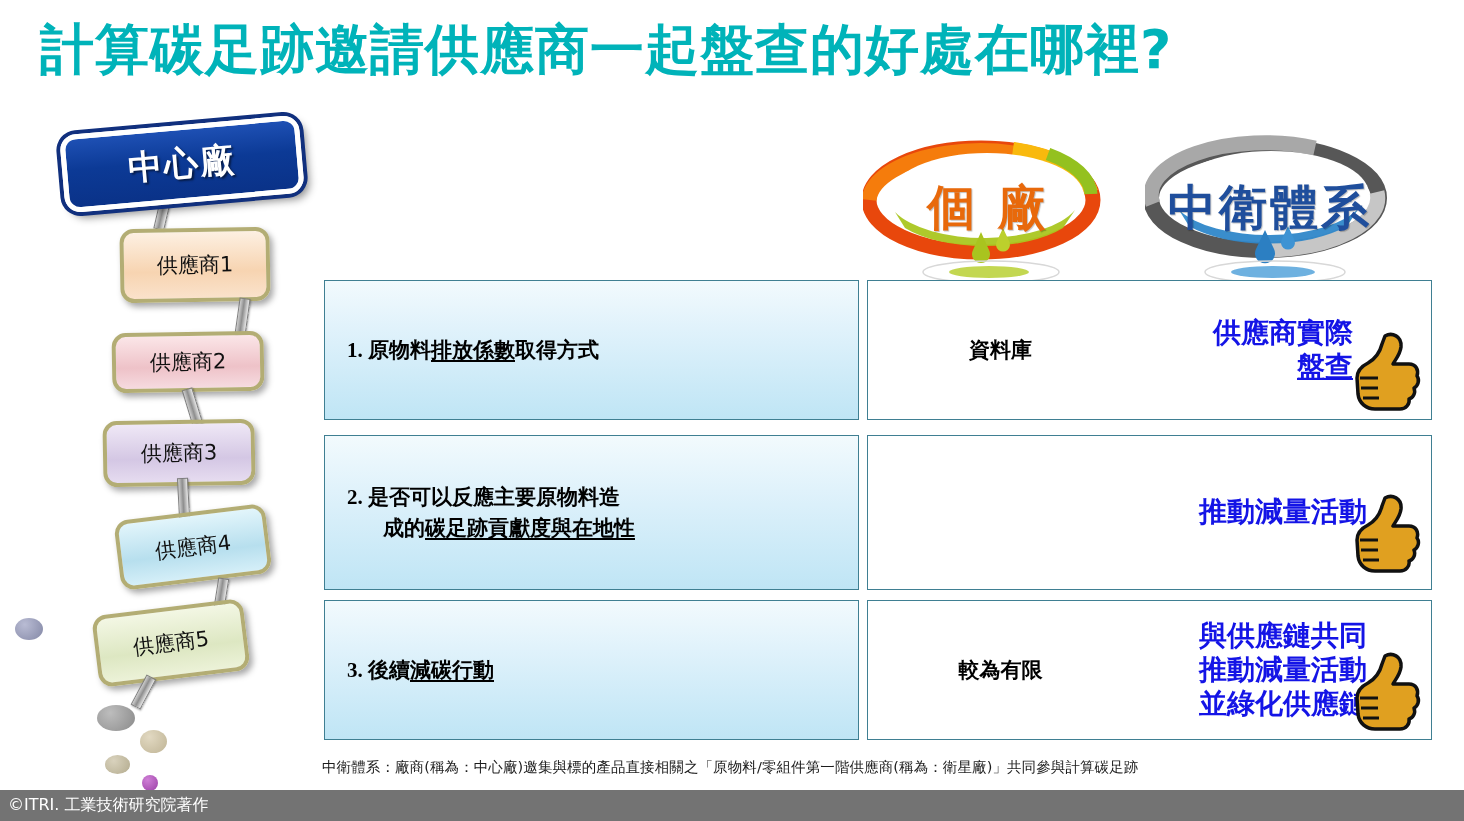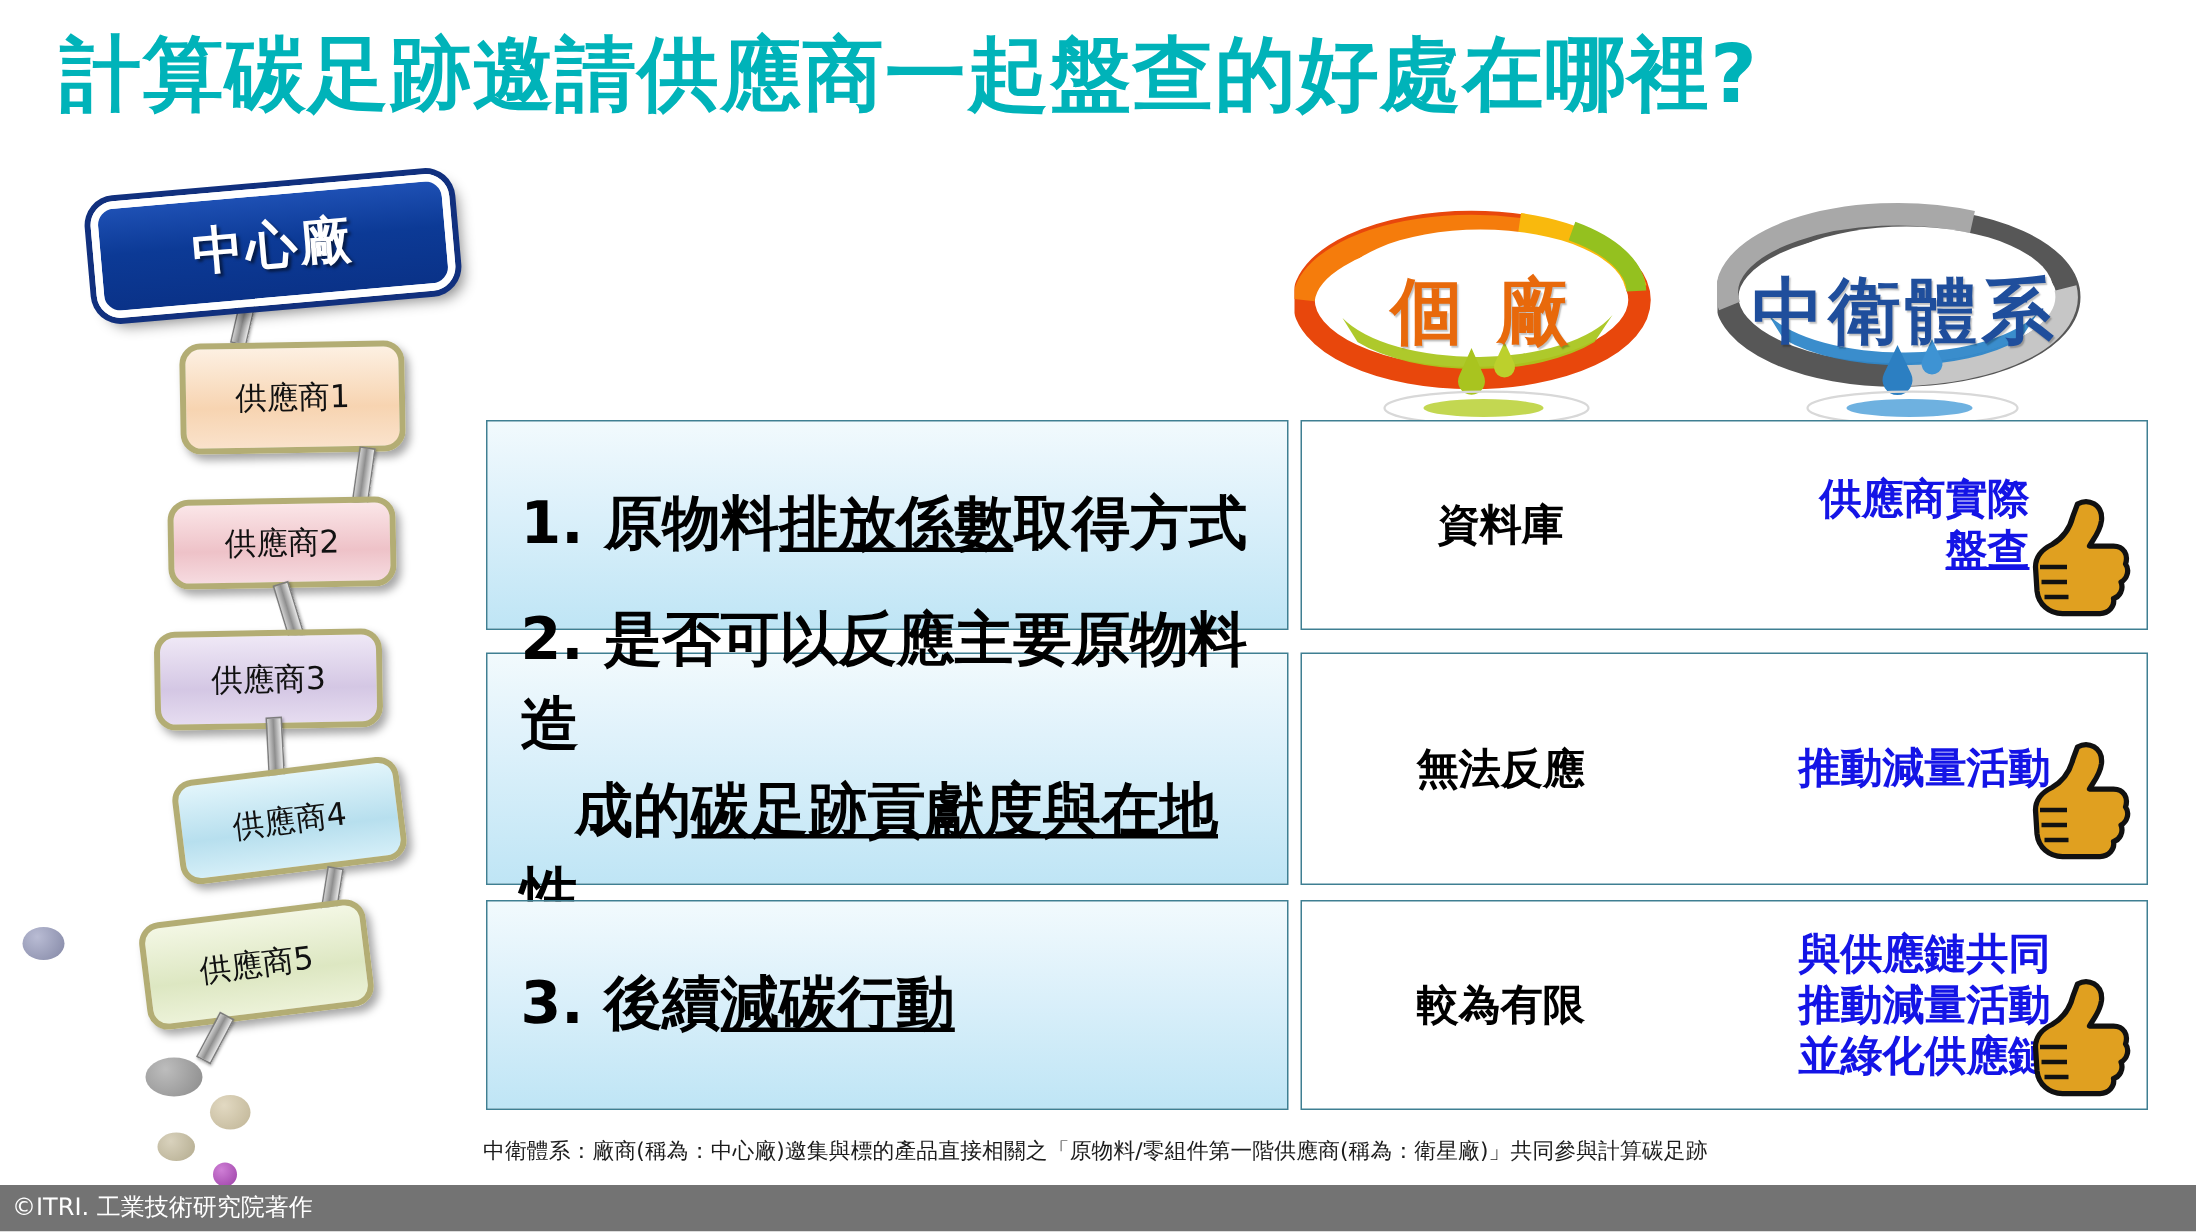--- a/index.html
+++ b/index.html
@@ -69,39 +69,39 @@
   #emblem-system  .label { color: #1f4e9c; text-shadow: 1px 1px 1px rgba(0,0,0,.25); }
 
   
   .left-card {
     position: absolute;
     background: linear-gradient(180deg,#f2fafd 0%, #e0f2fb 35%, #bfe5f5 100%);
     border: 1px solid #3f7f92;
     display: flex; align-items: center;
   }
   .left-card .text {
-    font-size: 39px; font-weight: bold; color: #000; line-height: 1.45;
-    padding-left: 22px; padding-right: 10px;
+    font-size: 21px; font-weight: bold; color: #000; line-height: 1.45;
+    padding-left: 22px; padding-right: 10px; font-family: Liberation Serif, serif;
   }
   .left-card .text .u { text-decoration: underline; text-underline-offset: 3px; }
   .indent { display:inline-block; padding-left: 36px; }
 
   .right-card {
     position: absolute;
     background: #ffffff;
     border: 1px solid #3f7f92;
   }
   .col-a, .col-b {
     position: absolute; top: 0; bottom: 0;
     display: flex; align-items: center; justify-content: center;
     text-align: center;
   }
   .col-a { left: 0; width: 265px; }
   .col-b { left: 265px; width: 300px; }
-  .col-a .val { font-size: 28px; font-weight: bold; color:#000; }
+  .col-a .val { font-size: 21px; font-weight: bold; color:#000; }
   .col-b .val { font-size: 28px; font-weight: bold; color:#1414e6; line-height: 1.22; text-align: right; }
   .col-b .val .u { text-decoration: underline; text-underline-offset: 2px; }
 
   .thumb { position: absolute; width: 70px; height: 92px; }
 
   
   #footnote {
     position: absolute; left: 322px; top: 758px; width: 1120px;
     font-size: 14.5px; color: #1c1c1c; white-space: nowrap;
     letter-spacing: .1px;
@@ -217,23 +217,20 @@
 
   <div class="left-card" style="left:324px; top:435px; width:535px; height:155px;">
     <div class="text">
       <span>2.</span>
       <span>是否可以反應主要原物料造</span><br>
       <span class="indent">成的</span><span class="u">碳足跡貢獻度與在地性</span>
     </div>
   </div>
 
   <div class="right-card" style="left:867px; top:435px; width:565px; height:155px;">
-    <div class="col-a">
-      <span class="val">無法反應</span>
-    </div>
     <div class="col-b">
       <span class="val">推動減量活動</span>
     </div>
   </div>
   <svg class="thumb" viewBox="0 0 70 92" style="left:1352px; top:492px;">
     <path d="M33 6 C40 2 50 6 49 17 C48 25 43 30 41 34 L57 34 C64 34 67 40 65 46 C68 50 66 56 62 58 C64 63 61 68 57 69 C58 74 54 79 48 79 L23 79 C14 79 7 73 6 64 L5 48 C5 40 10 36 16 33 C23 29 28 22 30 14 Z" fill="#e0a020" stroke="#111" stroke-width="3.5" stroke-linejoin="round"></path>
     <path d="M8 48 L26 48 M9 58 L26 58 M11 68 L27 68" stroke="#111" stroke-width="3" fill="none"></path>
   </svg>
 
   <div class="left-card" style="left:324px; top:600px; width:535px; height:140px;">

